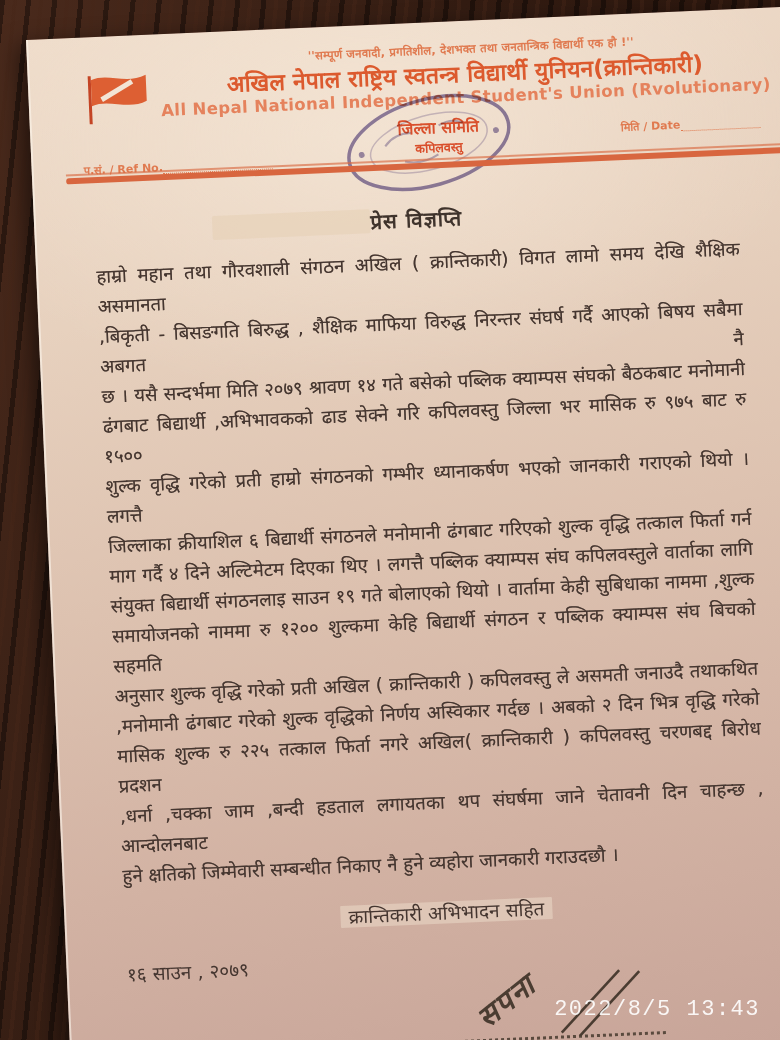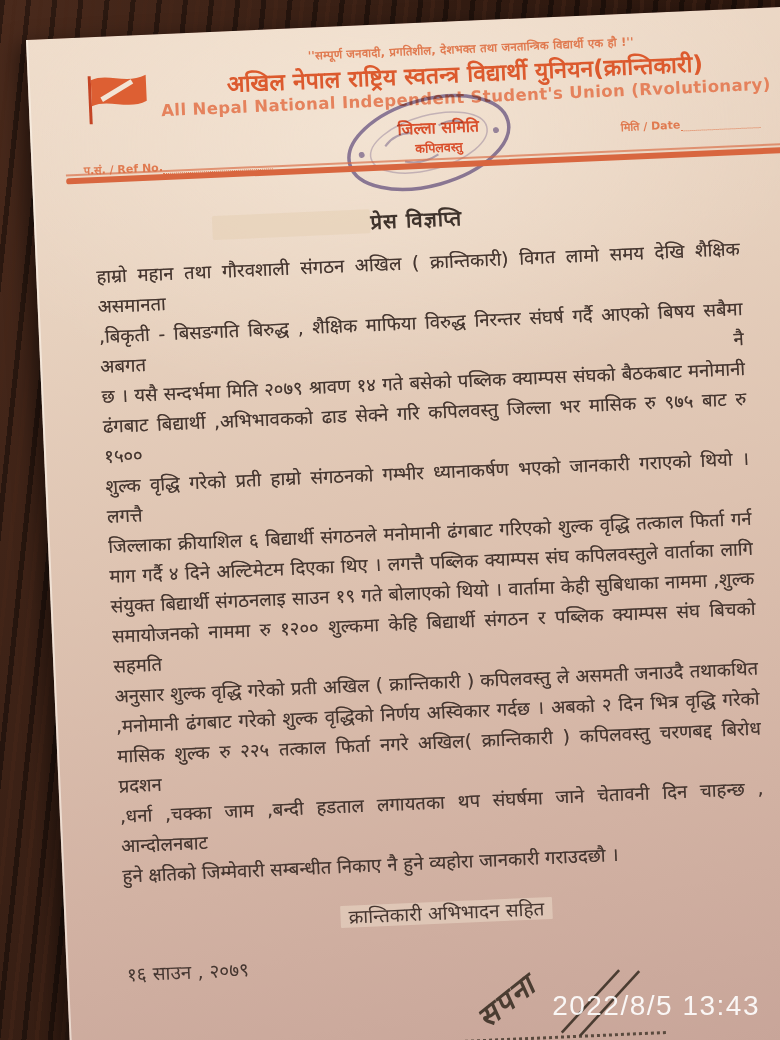--- a/index.html
+++ b/index.html
@@ -51,22 +51,22 @@
   .dateline{margin-top:22px;font-size:19px;}
   .hl{background:rgba(238,222,203,.5);padding:0 8px;border-radius:1px;}
   
   .sigblock{width:360px;margin:4px -18px 0 auto;text-align:center;}
   .sig-area{position:relative;height:76px;}
   .sig-line{position:absolute;left:26px;bottom:10px;width:208px;border-bottom:3px dotted #5a4a3e;}
   .sig-hand{position:absolute;left:60px;bottom:16px;font-size:29px;font-style:italic;font-weight:bold;
     color:#4a3c31;transform:rotate(-36deg);transform-origin:bottom left;letter-spacing:2px;}
   .sig-slashes{position:absolute;left:118px;bottom:2px;}
   
-  .timestamp{position:absolute;right:20px;bottom:18px;font-size:28px;letter-spacing:1.5px;
-    color:rgba(255,255,255,.9);font-family:Liberation Sans, sans-serif;}
+  .timestamp{position:absolute;right:20px;bottom:18px;font-size:22px;letter-spacing:1.5px;
+    color:rgba(255,255,255,.9);font-family:Liberation Mono, monospace;}
 </style>
 </head>
 <body>
 
 <div class="scene">
   <div class="paper">
 
     <div class="header">
       <span class="flag">
         <svg width="62" height="54" viewBox="0 0 62 54">

